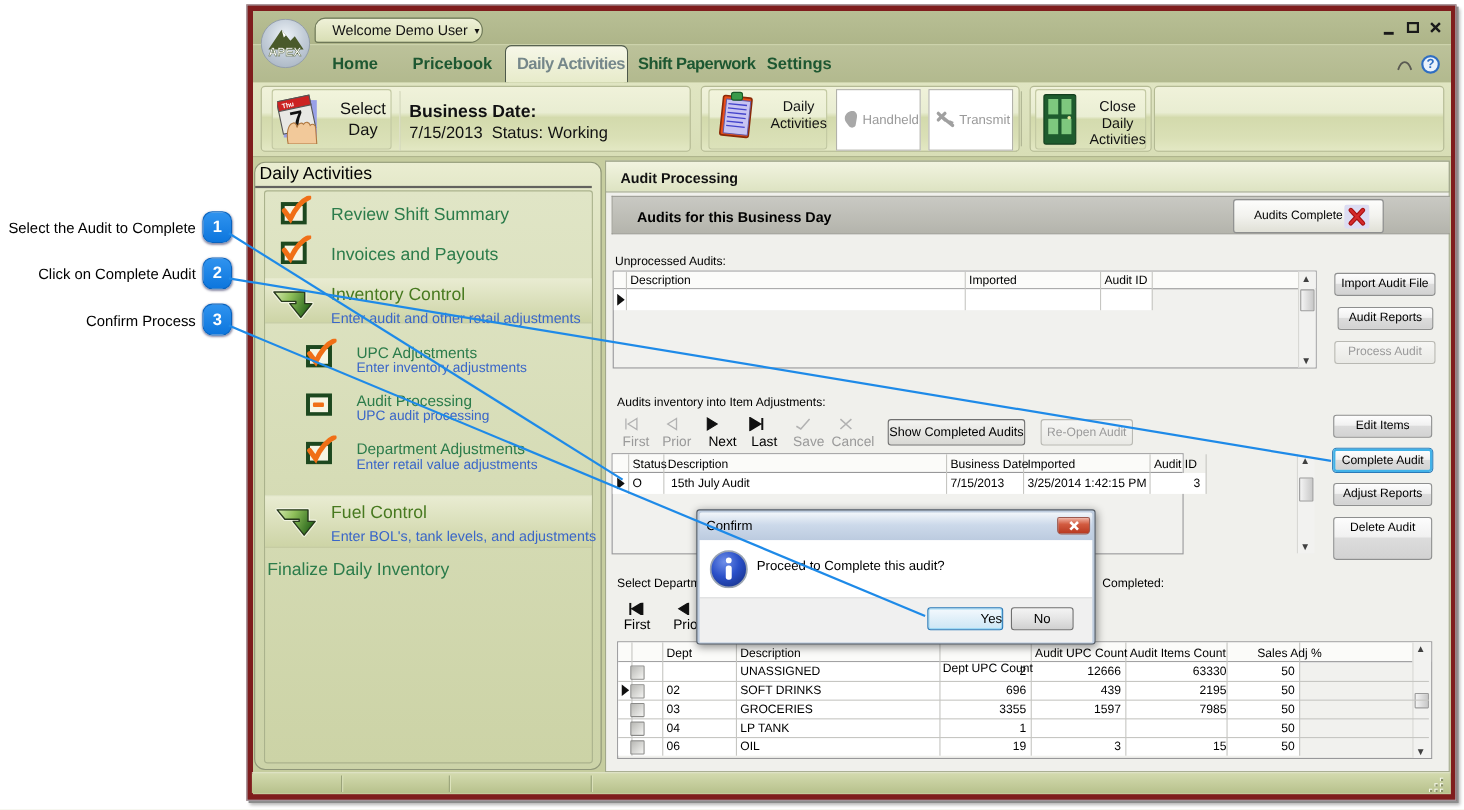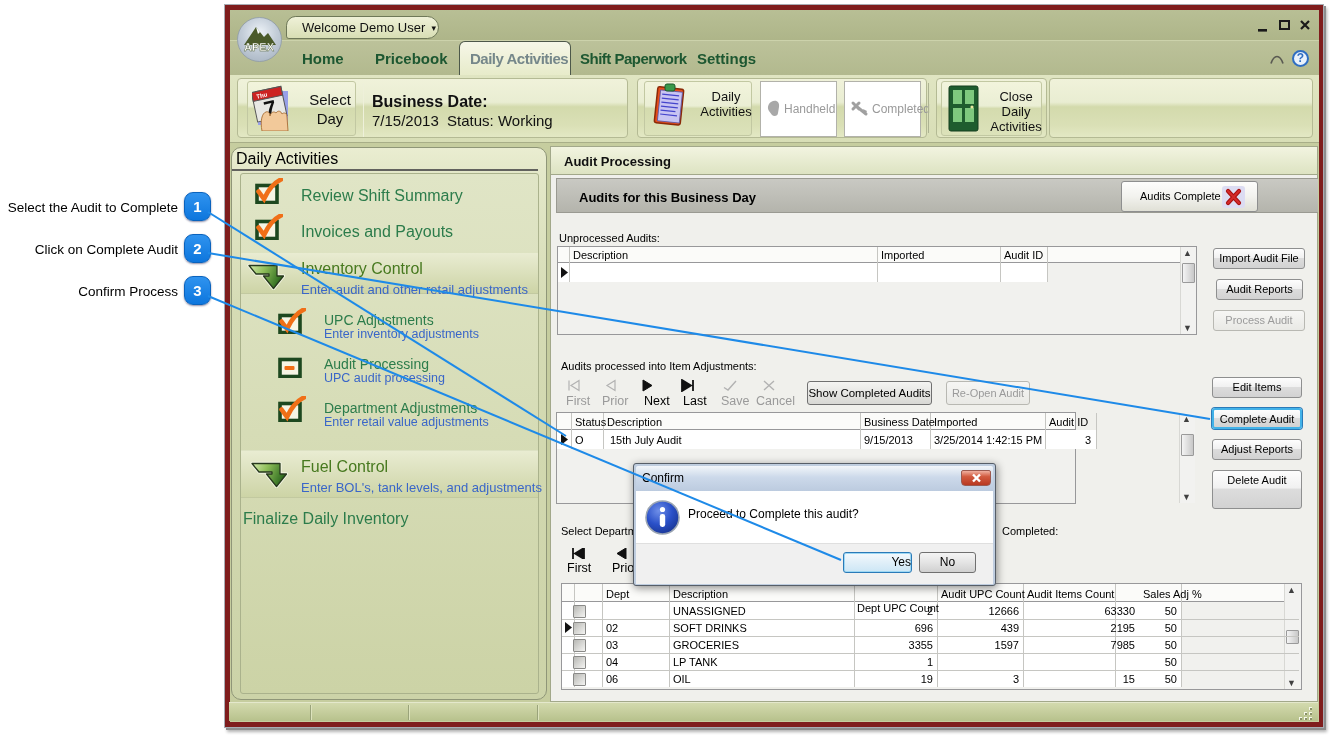--- a/index.html
+++ b/index.html
@@ -62,21 +62,21 @@
 #sidebar { position:absolute; left:1px; top:137px; width:316px; height:553px;
   border:1px solid #8f9678; border-radius:10px;
   background:linear-gradient(#eaedd1 0%,#e4e8c9 4%,#d5dbb4 30%,#ccd3a8 100%); }
 .sgreen { position:absolute; font-size:16px; color:#2c7c4b; }
 .sblue { position:absolute; font-size:13px; color:#3a66c8; }
 .hline { position:absolute; left:0; width:737px; height:1px; background:#c6c6c2; }
 .cbx { position:absolute; width:13px; height:13px; background:linear-gradient(135deg,#b8b8b4,#f4f4f2);
   border:1px solid #8a8a88; border-radius:1px; }
 .num  { width:79px; text-align:right; }
 .num2 { width:82px; text-align:right; }
-.num3 { width:92px; text-align:right;margin-left:20px; }
+.num3 { width:92px; text-align:right; }
 .num4 { width:62px; text-align:right; }
 
 </style>
 </head>
 <body>
 <div id="win">
     <div id="content">
   <div id="titleband"></div>
   <div id="tabband"></div>
   <div id="ribbon"></div>
@@ -165,21 +165,21 @@
   <div class="abs" style="left:530px;top:71px;width:77px;height:56px;border:1px solid #b2b2aa;background:#fff;"></div>
   <svg class="abs" style="left:536px;top:89px" width="18" height="20" viewBox="0 0 18 20">
     <path d="M5 3 C10 0 14 3 13 8 L12 14 C12 17 8 18 6 16 L3 12 C1 9 2 5 5 3 Z" fill="#a8a8a8"></path>
   </svg>
   <div class="abs" style="left:554px;top:92px;font-size:12px;color:#9a9a9a;">Handheld</div>
   <div class="abs" style="left:614px;top:71px;width:77px;height:56px;border:1px solid #b2b2aa;background:#fff;"></div>
   <svg class="abs" style="left:620px;top:89px" width="20" height="20" viewBox="0 0 20 20">
     <path d="M3 4 L9 10 M9 4 L3 10 M6 7 L16 15" stroke="#a0a0a0" stroke-width="3" stroke-linecap="round"></path>
     <path d="M13 10 L17 12 L15 16 Z" fill="#a0a0a0"></path>
   </svg>
-  <div class="abs" style="left:642px;top:92px;font-size:12px;color:#9a9a9a;">Completed</div>
+  <div class="abs" style="left:642px;top:92px;font-size:12px;color:#9a9a9a;">Transmit</div>
 
   <div class="abs" style="left:698px;top:73px;width:1px;height:50px;background:#adb392;"></div>
 
   <div class="abs" style="left:711px;top:71px;width:101px;height:55px;border:1px solid #c2c8a2;border-radius:3px;
     background:linear-gradient(#f2f4dc 0%,#eaeed4 45%,#d4dbae 50%,#dce2ba 100%);"></div>
   <svg class="abs" style="left:718px;top:75px" width="31" height="47" viewBox="0 0 31 47">
     <rect x="1" y="1" width="29" height="45" rx="2" fill="#1e5c2e" stroke="#143e1e"></rect>
     <rect x="5" y="5" width="9" height="14" fill="#7ec87e"></rect>
         <rect x="17" y="5" width="9" height="14" fill="#7ec87e"></rect>
     <rect x="5" y="23" width="9" height="14" fill="#7ec87e"></rect>
@@ -298,21 +298,21 @@
       <div class="sarrow" style="top:1px;">▲</div>
       <div class="sthumb" style="top:16px;height:20px;"></div>
       <div class="sarrow" style="bottom:1px;">▼</div>
     </div>
   </div>
 
   <div class="btn" style="left:983px;top:238px;width:92px;height:21px;line-height:19px;">Import Audit File</div>
   <div class="btn" style="left:986px;top:269px;width:87px;height:21px;line-height:19px;">Audit Reports</div>
   <div class="btn dis" style="left:983px;top:300px;width:92px;height:21px;line-height:19px;">Process Audit</div>
 
-  <div class="gtext" style="left:331px;top:350px;">Audits processed into Item Adjustments:</div>
+  <div class="gtext" style="left:331px;top:350px;">Audits inventory into Item Adjustments:</div>
 
   <svg class="abs" style="left:336px;top:369px" width="230" height="13" viewBox="0 0 230 13">
     <g fill="none" stroke="#b2b2b2" stroke-width="1.2">
       <path d="M3 1.5 L3 11.5 M13 1.5 L5 6.5 L13 11.5 Z"></path>
       <path d="M49 1.5 L41 6.5 L49 11.5 Z"></path>
     </g>
     <g fill="#111" stroke="#111">
       <path d="M77 1 L86 6.5 L77 12 Z"></path>
       <path d="M116 1 L125 6.5 L116 12 Z M127 1 L127 12" stroke-width="1.8"></path>
     </g>
@@ -341,21 +341,21 @@
     <div class="gcol" style="left:373px;height:36px;"></div>
     <div class="gcol" style="left:488px;height:36px;"></div>
     <div class="gcol" style="left:539px;height:36px;"></div>
     <div class="gtext" style="left:18px;top:3px;">Status</div>
     <div class="gtext" style="left:50px;top:3px;">Description</div>
     <div class="gtext" style="left:307px;top:3px;">Business Date</div>
     <div class="gtext" style="left:377px;top:3px;">Imported</div>
     <div class="gtext" style="left:492px;top:3px;">Audit ID</div>
     <div class="gtext" style="left:18px;top:21px;">O</div>
     <div class="gtext" style="left:53px;top:21px;">15th July Audit</div>
-    <div class="gtext" style="left:307px;top:21px;">9/15/2013</div>
+    <div class="gtext" style="left:307px;top:21px;">7/15/2013</div>
     <div class="gtext" style="left:377px;top:21px;">3/25/2014 1:42:15 PM</div>
     <div class="gtext" style="left:528px;top:21px;">3</div>
     <svg class="abs" style="left:4px;top:21px" width="7" height="11" viewBox="0 0 7 11">
           <path d="M0 0 L7 5.5 L0 11 Z" fill="#111"></path>
         </svg>
     <div class="sbar" style="left:622px;top:0;width:16px;height:90px;">
       <div class="sarrow" style="top:1px;">▲</div>
       <div class="sthumb" style="top:21px;height:22px;"></div>
       <div class="sarrow" style="bottom:1px;">▼</div>
     </div>

